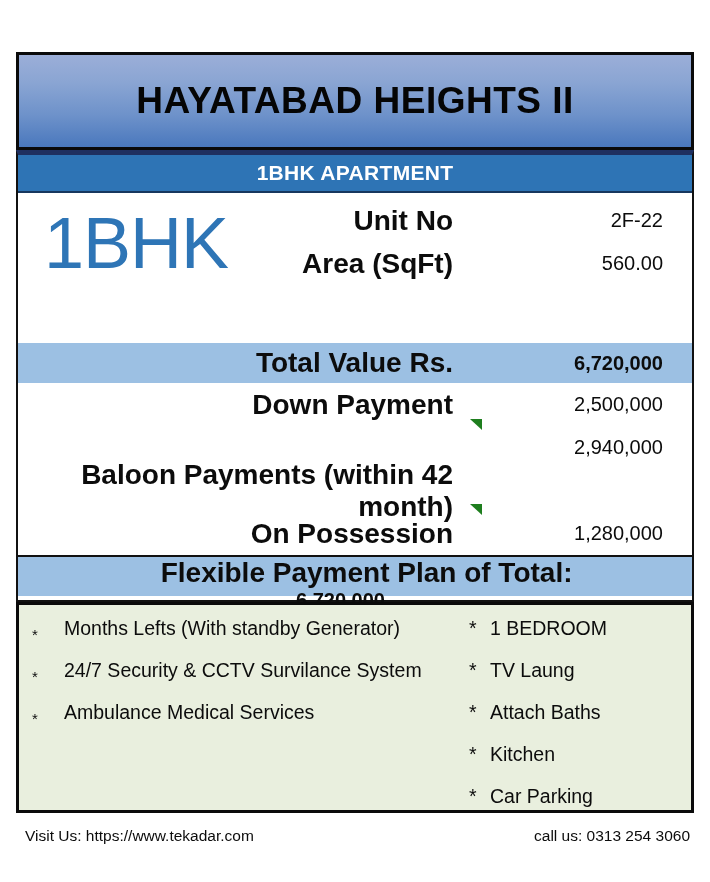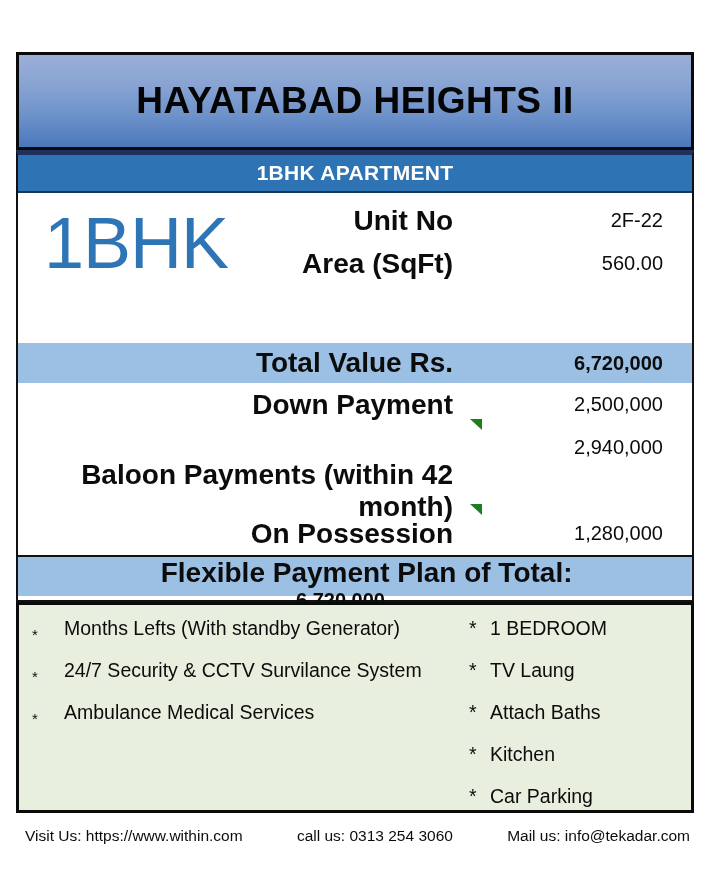--- a/index.html
+++ b/index.html
@@ -148,18 +148,17 @@
         <span>Kitchen</span>
       </div>
       <div class="feat">
         <span class="ast">*</span>
         <span>Car Parking</span>
       </div>
     </div>
   </div>
 
   <div class="footer">
-    <span>Visit Us: https://www.within.com</span>
+    <span>Visit Us: https://www.tekadar.com</span>
     <span>call us: 0313 254 3060</span>
-    <span>Mail us: info@tekadar.com</span>
   </div>
 
 </div>
 
 </body></html>

